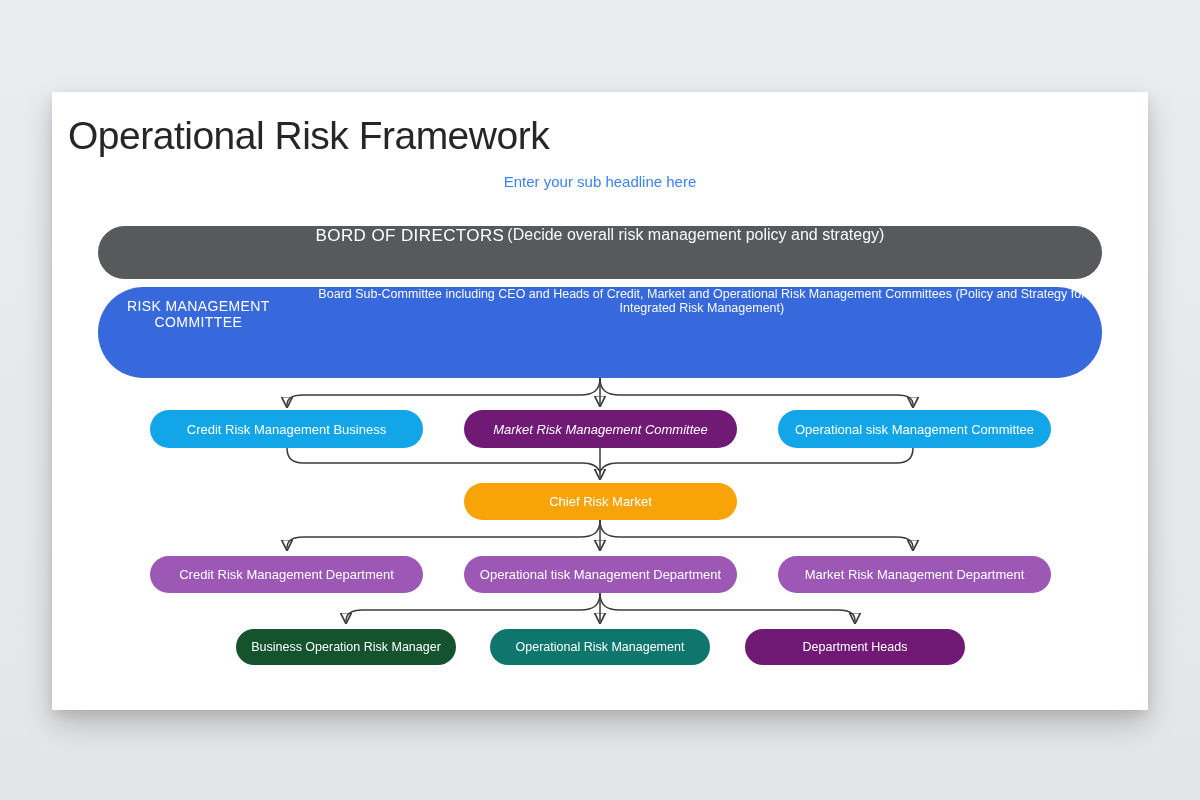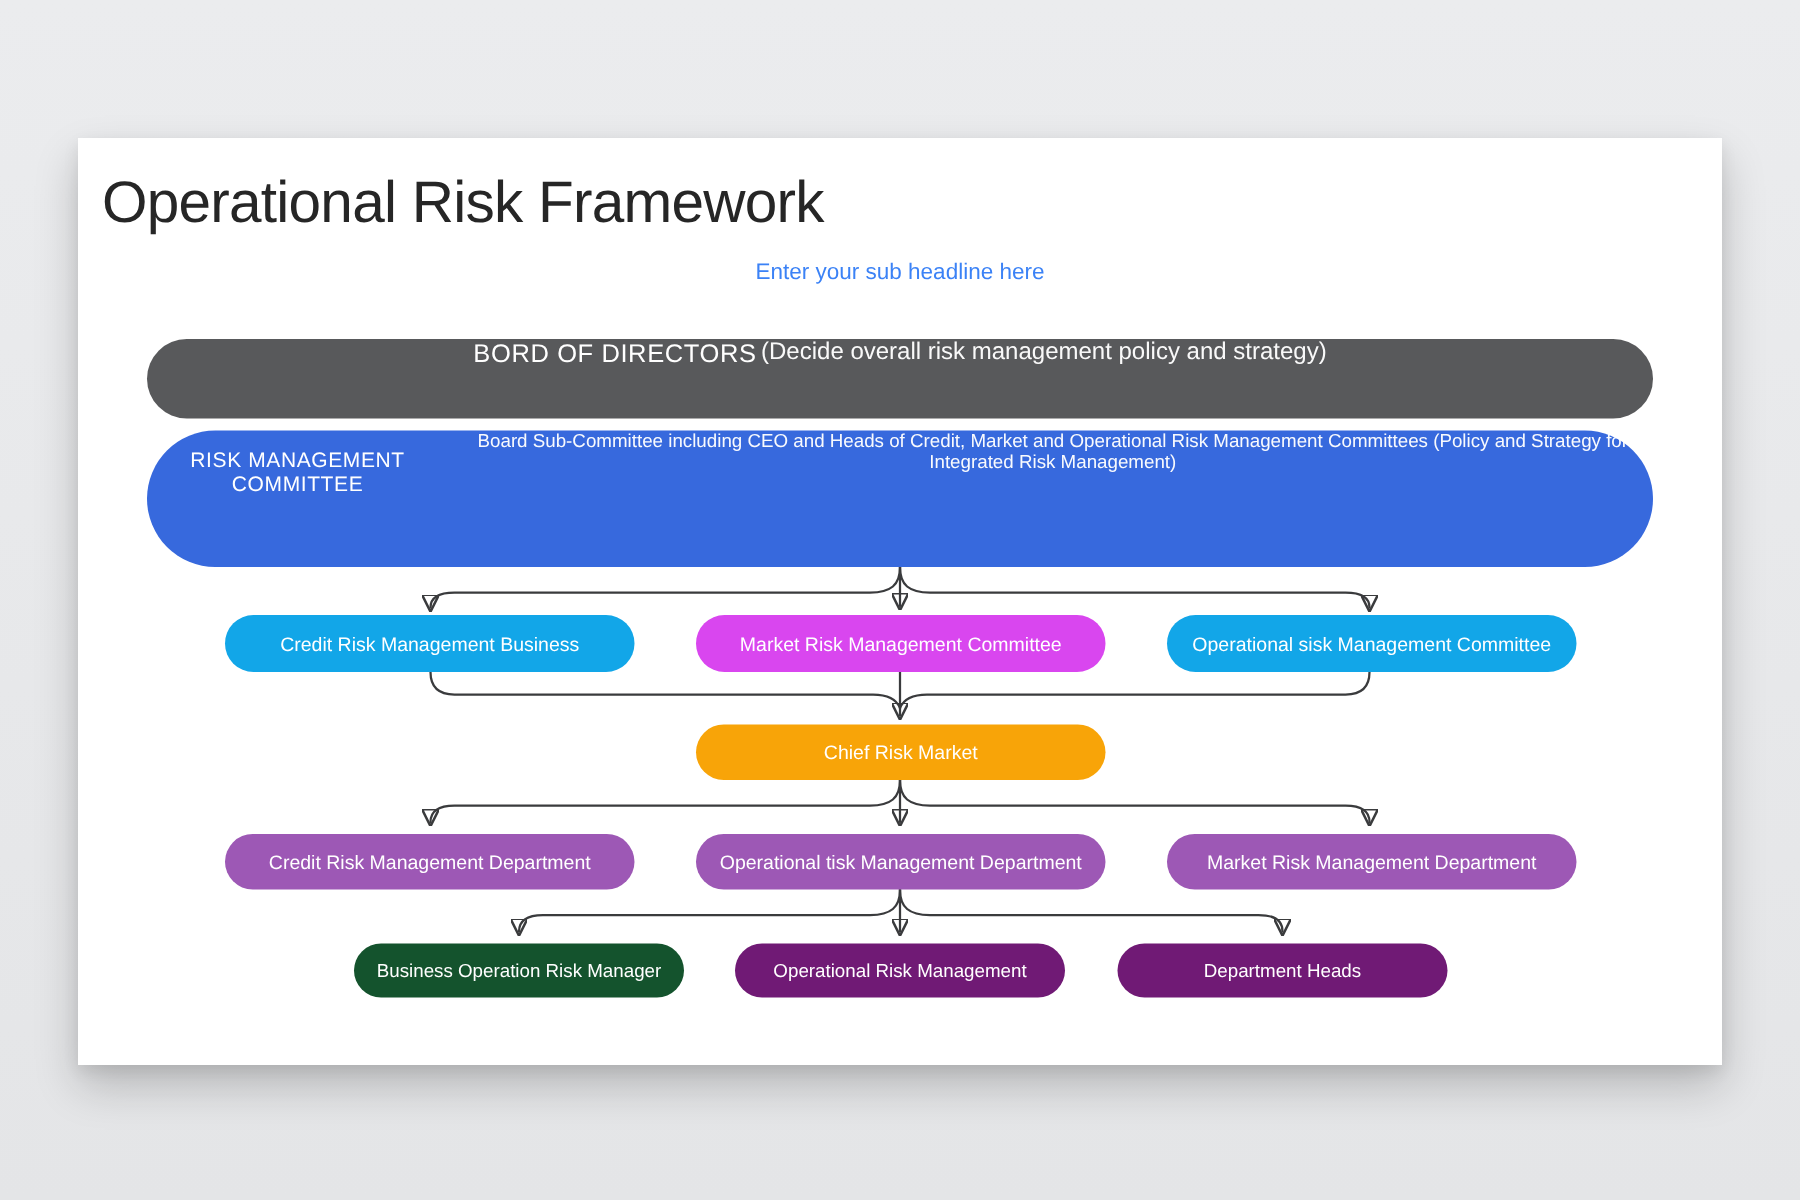--- a/index.html
+++ b/index.html
@@ -121,31 +121,31 @@
     <div class="band-sub">(Decide overall risk management policy and strategy)</div>
   </div>
 
   <div class="band band-committee" style="background-color: rgb(55, 105, 221);">
     <div class="band-title">RISK MANAGEMENT COMMITTEE</div>
     <div class="band-sub">Board Sub-Committee including CEO and Heads of Credit, Market and Operational Risk Management Committees  (Policy and Strategy for Integrated Risk Management)</div>
   </div>
 
   <div class="row-committees">
     <div class="pill pos-l" style="background-color: rgb(18, 166, 232);">Credit Risk Management Business</div>
-    <div class="pill pos-c" style="background-color: #d946ef;">Market Risk Management Committee</div>
+    <div class="pill pos-c" style="background-color: #701a75; font-style: italic;">Market Risk Management Committee</div>
     <div class="pill pos-r" style="background-color: rgb(18, 166, 232);">Operational sisk Management Committee</div>
   </div>
 
   <div class="pill p-cro" style="background-color: rgb(248, 164, 8);">Chief Risk Market</div>
 
   <div class="row-departments">
     <div class="pill pos-l" style="background-color: rgb(157, 88, 181);">Credit Risk Management Department</div>
     <div class="pill pos-c" style="background-color: rgb(157, 88, 181);">Operational tisk Management Department</div>
     <div class="pill pos-r" style="background-color: rgb(157, 88, 181);">Market Risk Management Department</div>
   </div>
 
   <div class="row-managers">
     <div class="pill mpos-l" style="background-color: #14532d;">Business Operation Risk Manager</div>
-    <div class="pill mpos-c" style="background-color: #701a75;">Operational Risk Management</div>
+    <div class="pill mpos-c" style="background-color: #0f766e;">Operational Risk Management</div>
     <div class="pill mpos-r" style="background-color: #701a75;">Department Heads</div>
   </div>
 
 </div>
 
 </body></html>

